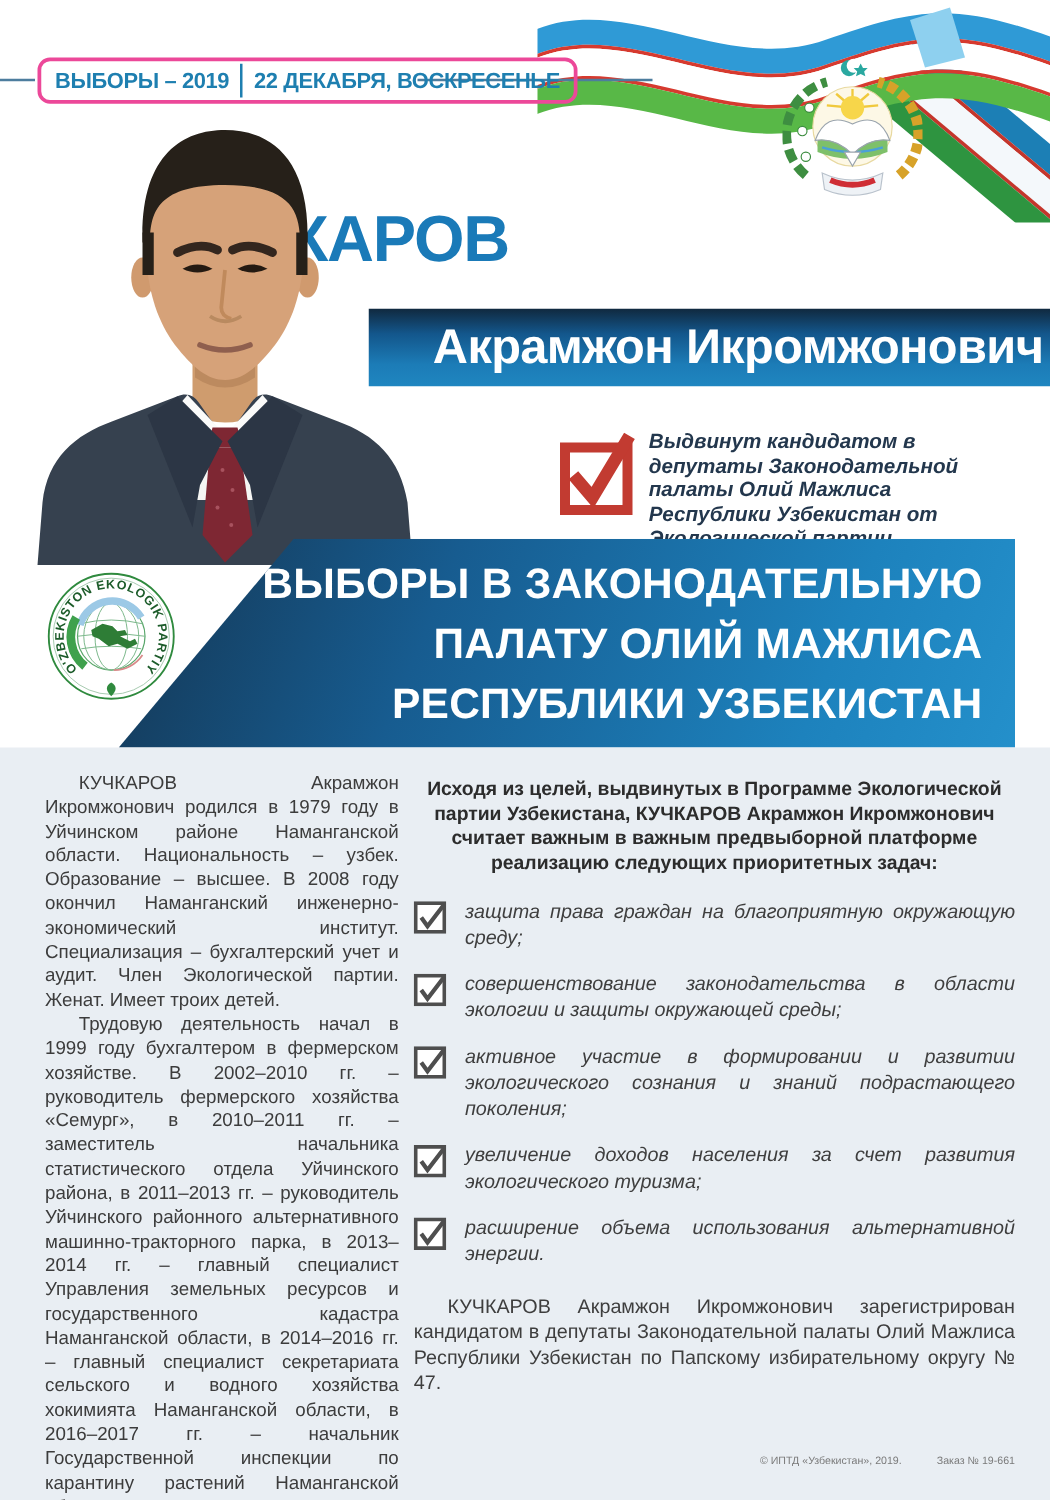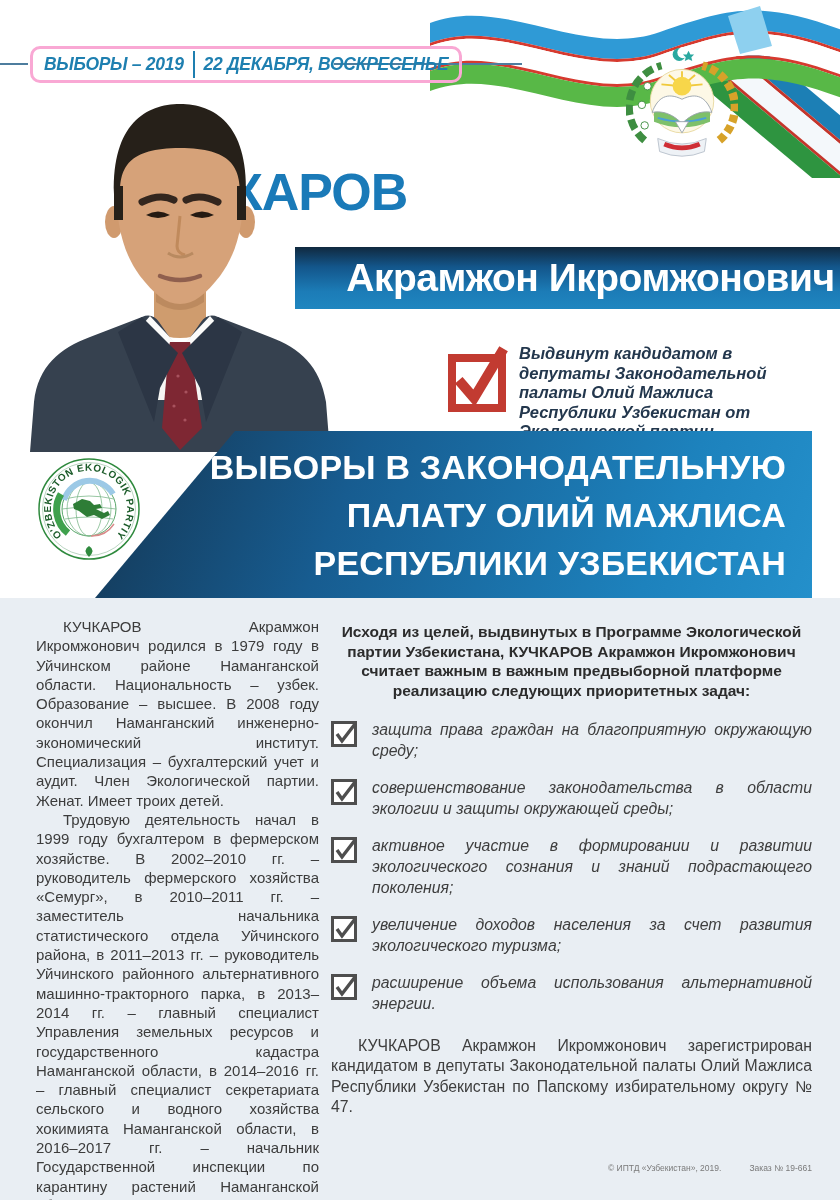--- a/index.html
+++ b/index.html
@@ -7,23 +7,23 @@
     position:relative;width:840px;height:1200px;margin:0 auto;
     background:#ffffff;overflow:hidden;
     font-family:"Liberation Sans", sans-serif;
   }
   
   .rule{position:absolute;height:2px;background:#4d7d9e;}
   .rule-left{left:0;top:63px;width:28px;}
   .rule-right{left:334px;top:63px;width:188px;}
   .badge{
     position:absolute;left:30px;top:46px;height:37px;
-    border:3px solid #f9a8d4;border-radius:10px;
+    border:3px solid #ec4899;border-radius:10px;
     display:flex;align-items:center;padding:0 11px;box-sizing:border-box;
-    color:#1e7fb0;font-weight:bold;font-size:17.5px;letter-spacing:-0.3px;white-space:nowrap;font-style:italic;
+    color:#1e7fb0;font-weight:bold;font-size:17.5px;letter-spacing:-0.3px;white-space:nowrap;
   }
   .badge .divider{width:2px;align-self:stretch;background:#1e7fb0;margin:2px 9px;}
   .flag-ribbon{position:absolute;left:430px;top:0;}
   .uz-emblem{position:absolute;left:626px;top:42px;}
   
   .surname{
     position:absolute;right:8px;top:162px;width:700px;
     text-align:left;font-size:52px;font-weight:bold;color:#1a7ab8;letter-spacing:-1px;
   }
   .name-band{

